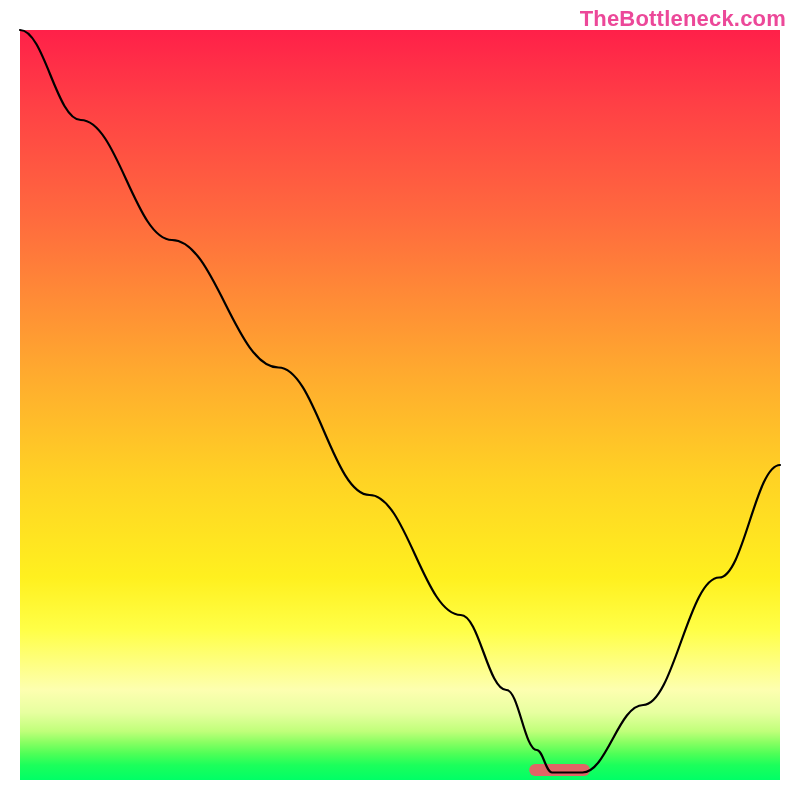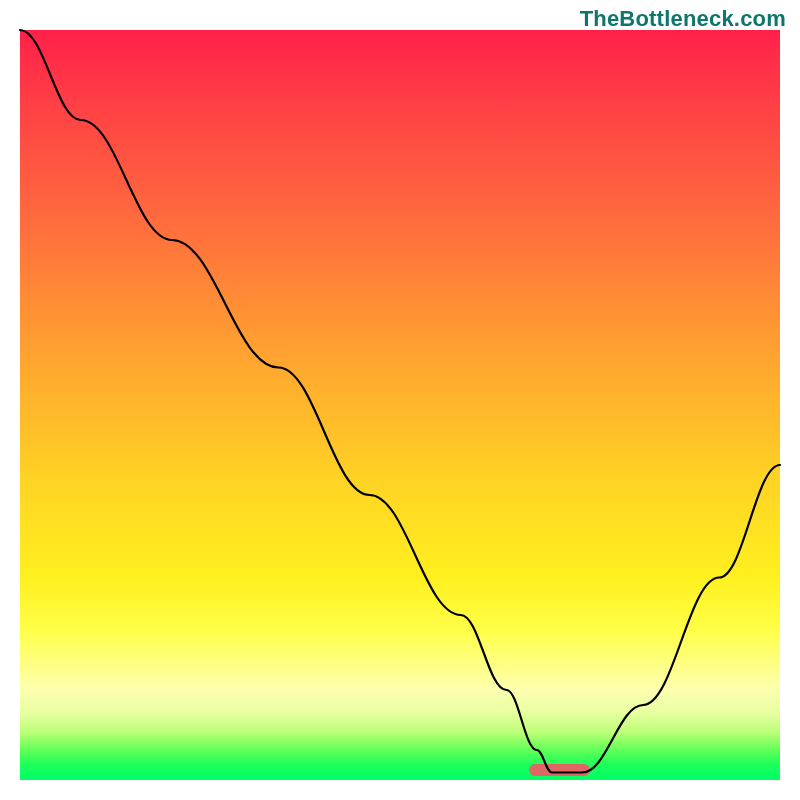--- a/index.html
+++ b/index.html
@@ -15,21 +15,21 @@
     position: relative;
     width: 800px;
     height: 800px;
   }
   .watermark {
     position: absolute;
     top: 6px;
     right: 14px;
     font-size: 22px;
     font-weight: 700;
-    color: #0f766e;
+    color: #ec4899;
     letter-spacing: 0.2px;
     user-select: none;
   }
   .plot {
     position: absolute;
     left: 20px;
     top: 30px;
     width: 760px;
     height: 750px;
     background: linear-gradient(to bottom,

